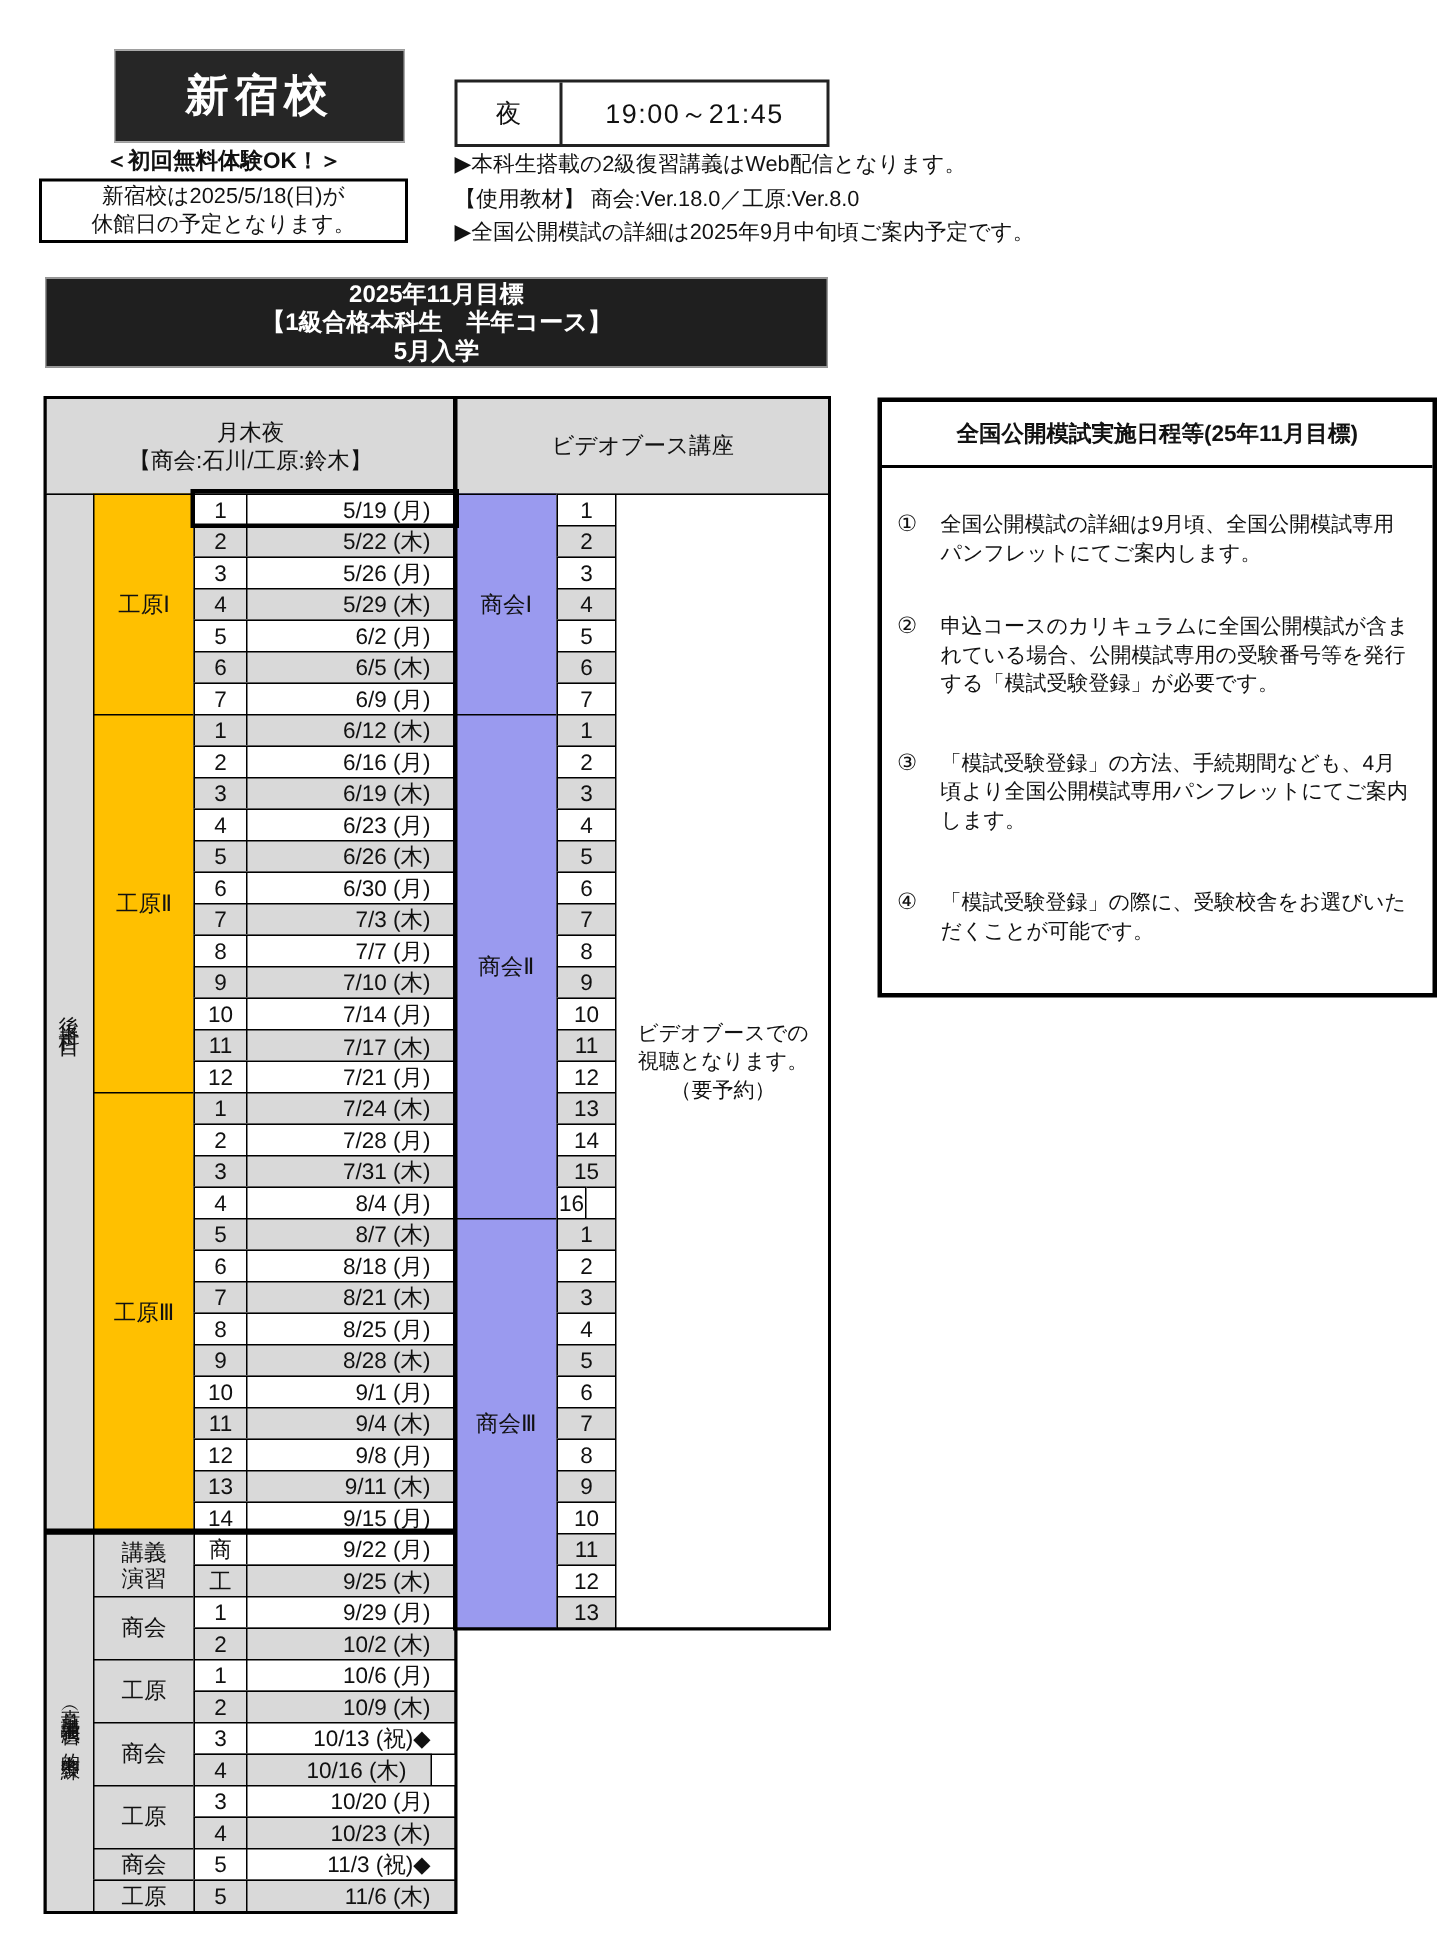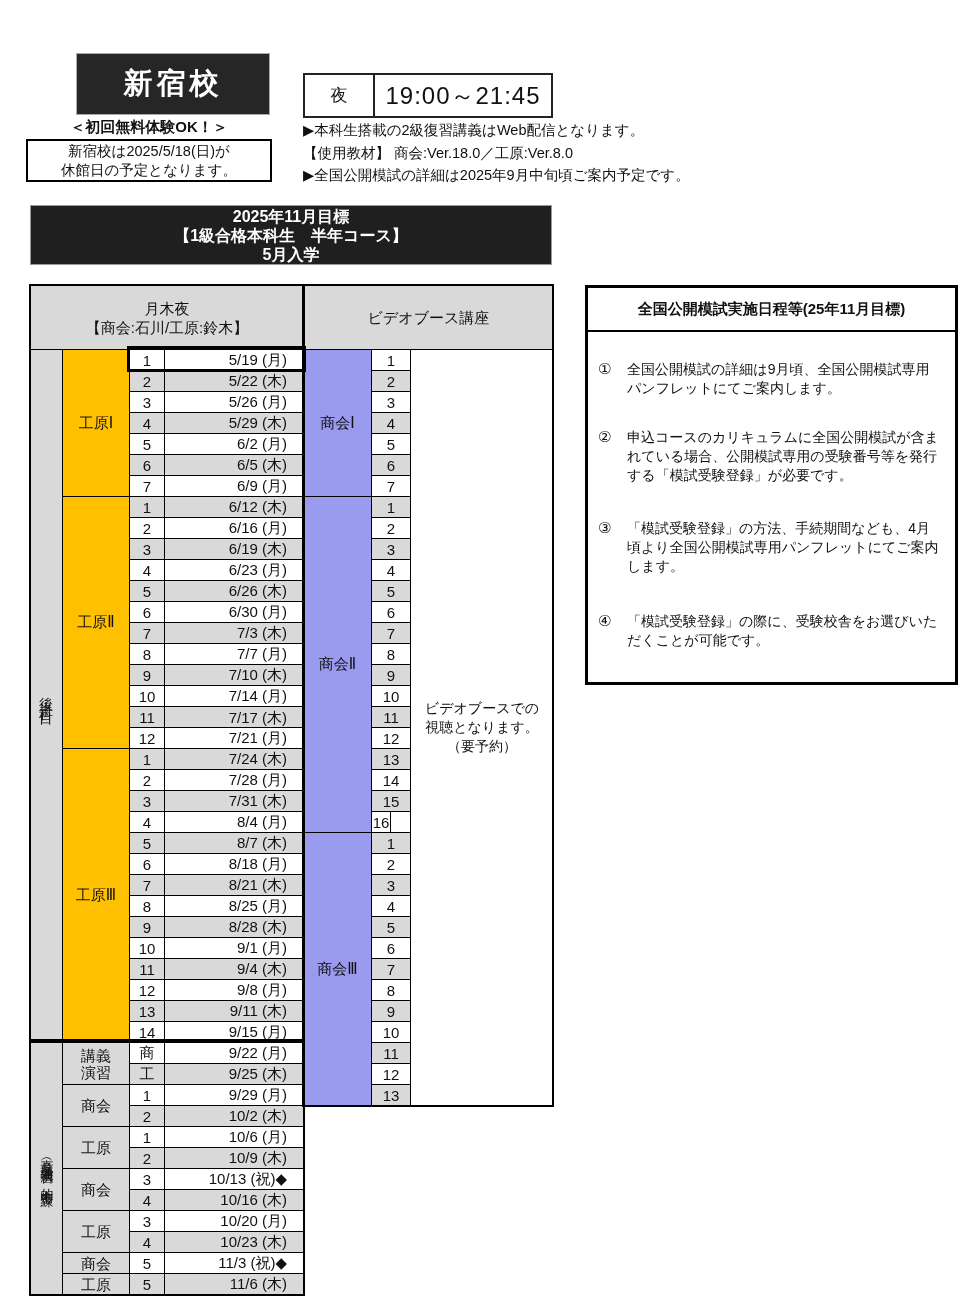--- a/index.html
+++ b/index.html
@@ -1,32 +1,32 @@
 <!DOCTYPE html>
 <html><head>
 <meta charset="utf-8">
 <style>
   html,body{margin:0;padding:0;}
   body{
     width:960px;height:1299px;position:relative;background:#fff;overflow:hidden;
     font-family:"Liberation Sans","DejaVu Sans",sans-serif;color:#111;
   }
-  .abs{position:absolute;box-sizing:border-box;margin-top:20px;}
+  .abs{position:absolute;box-sizing:border-box;}
   
   .school-box{left:76px;top:33px;width:194px;height:62px;background:#262626;border:1px solid #aaa;
     display:flex;align-items:center;justify-content:center;}
   .school-box span{color:#fff;font-size:29px;font-weight:bold;letter-spacing:4px;}
   .trial{left:26px;top:98px;width:246px;text-align:center;font-size:15px;font-weight:bold;}
   .closure{left:26px;top:119px;width:246px;height:43px;border:2px solid #000;
     display:flex;align-items:center;justify-content:center;text-align:center;
     font-size:14.5px;line-height:19px;white-space:pre-line;}
   
   .timebox{left:303px;top:53px;width:250px;height:45px;border:2px solid #222;display:flex;}
   .timebox .tlabel{width:68px;border-right:2px solid #222;display:flex;align-items:center;justify-content:center;font-size:17px;}
-  .timebox .tvalue{flex:1;display:flex;align-items:center;justify-content:center;font-size:24px;letter-spacing:1px;border-radius:16px;}
+  .timebox .tvalue{flex:1;display:flex;align-items:center;justify-content:center;font-size:18px;letter-spacing:1px;border-radius:16px;}
   .notices{left:303px;top:99px;width:420px;font-size:14.5px;line-height:22.5px;}
   
   .titlebox{left:30px;top:185px;width:522px;height:60px;background:#1f1f1f;border:1px solid #999;
     display:flex;flex-direction:column;align-items:center;justify-content:center;color:#fff;
     font-size:16px;font-weight:bold;line-height:19px;text-align:center;}
   
   #schedule{left:30px;top:265px;width:523px;height:1010px;}
   .cell{position:absolute;box-sizing:border-box;border:1px solid #000;background:#fff;
     display:flex;align-items:center;justify-content:center;font-size:15px;color:#111;}
   .gray{background:#D9D9D9;}
@@ -164,21 +164,21 @@
     <div class="cell date gray" style="left: 134px; top: 820px; width: 140px; height: 22px;">10/2 (木)</div>
     <div class="cell gray pre" style="left: 32px; top: 841px; width: 68px; height: 43px;">工原</div>
     <div class="cell" style="left: 99px; top: 841px; width: 36px; height: 22px;">1</div>
     <div class="cell date" style="left: 134px; top: 841px; width: 140px; height: 22px;">10/6 (月)</div>
     <div class="cell gray" style="left: 99px; top: 862px; width: 36px; height: 22px;">2</div>
     <div class="cell date gray" style="left: 134px; top: 862px; width: 140px; height: 22px;">10/9 (木)</div>
     <div class="cell gray pre" style="left: 32px; top: 883px; width: 68px; height: 43px;">商会</div>
     <div class="cell" style="left: 99px; top: 883px; width: 36px; height: 22px;">3</div>
     <div class="cell date" style="left: 134px; top: 883px; width: 140px; height: 22px;">10/13 (祝)◆</div>
     <div class="cell gray" style="left: 99px; top: 904px; width: 36px; height: 22px;">4</div>
-    <div class="cell date gray" style="left: 134px; top: 904px; width: 140px; height: 22px;">10/16 (木)</div>
+    <div class="cell date gray" style="left: 134px; top: 904px; width: 124px; height: 22px;">10/16 (木)</div>
     <div class="cell gray pre" style="left: 32px; top: 925px; width: 68px; height: 43px;">工原</div>
     <div class="cell" style="left: 99px; top: 925px; width: 36px; height: 22px;">3</div>
     <div class="cell date" style="left: 134px; top: 925px; width: 140px; height: 22px;">10/20 (月)</div>
     <div class="cell gray" style="left: 99px; top: 946px; width: 36px; height: 22px;">4</div>
     <div class="cell date gray" style="left: 134px; top: 946px; width: 140px; height: 22px;">10/23 (木)</div>
     <div class="cell gray pre" style="left: 32px; top: 967px; width: 68px; height: 22px;">商会</div>
     <div class="cell" style="left: 99px; top: 967px; width: 36px; height: 22px;">5</div>
     <div class="cell date" style="left: 134px; top: 967px; width: 140px; height: 22px;">11/3 (祝)◆</div>
     <div class="cell gray pre" style="left: 32px; top: 988px; width: 68px; height: 22px;">工原</div>
     <div class="cell gray" style="left: 99px; top: 988px; width: 36px; height: 22px;">5</div>

